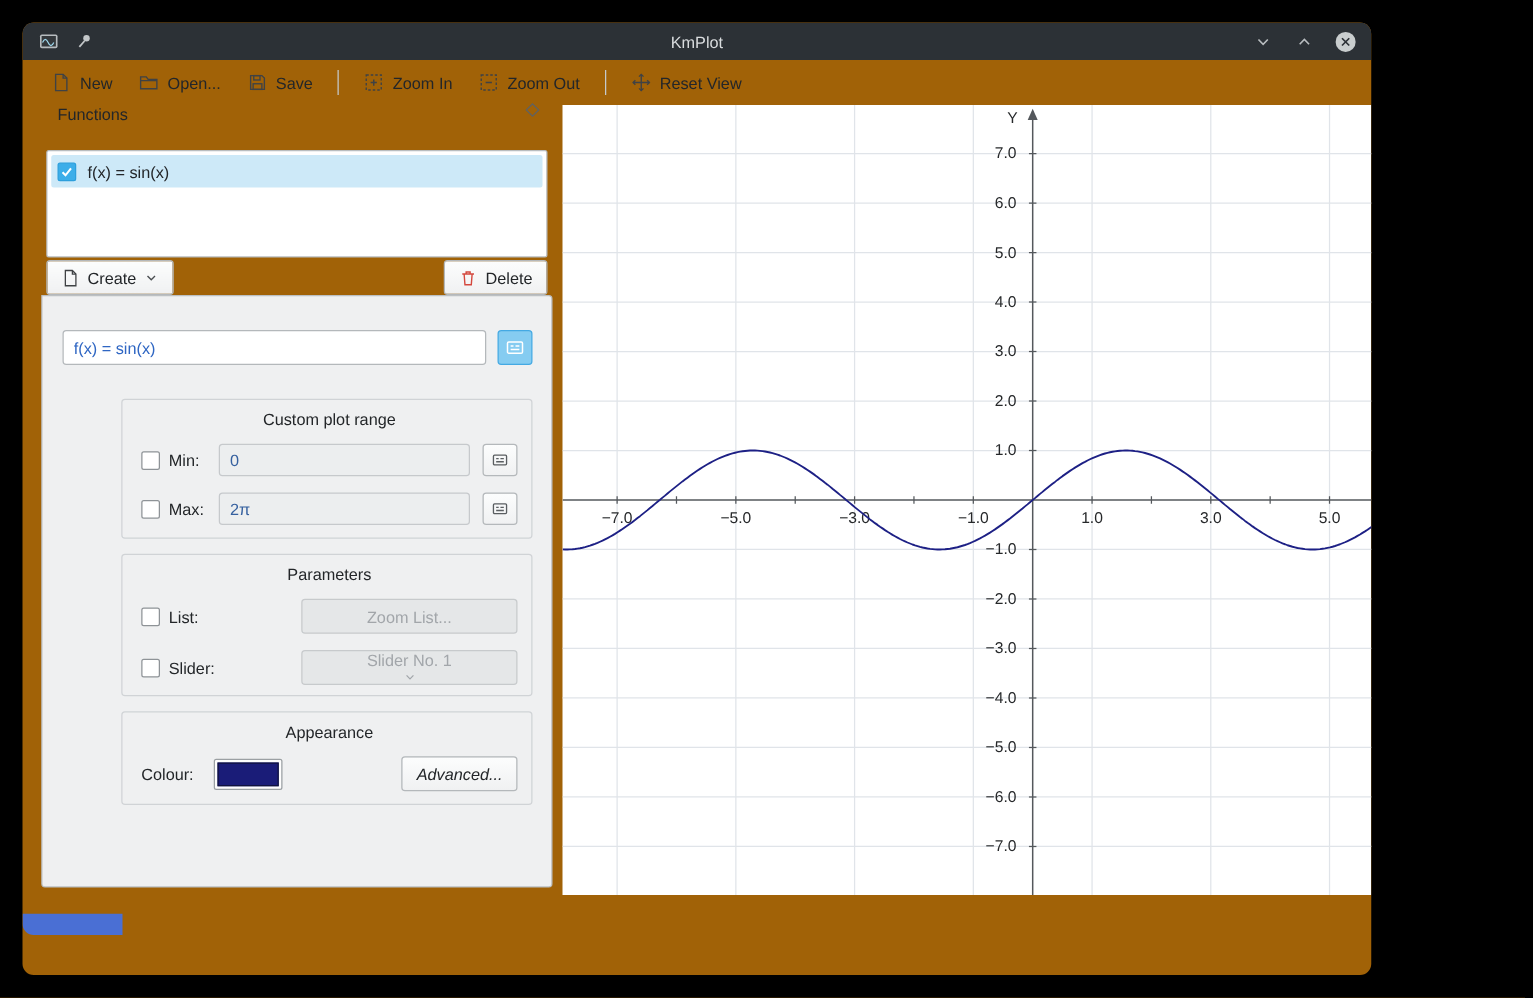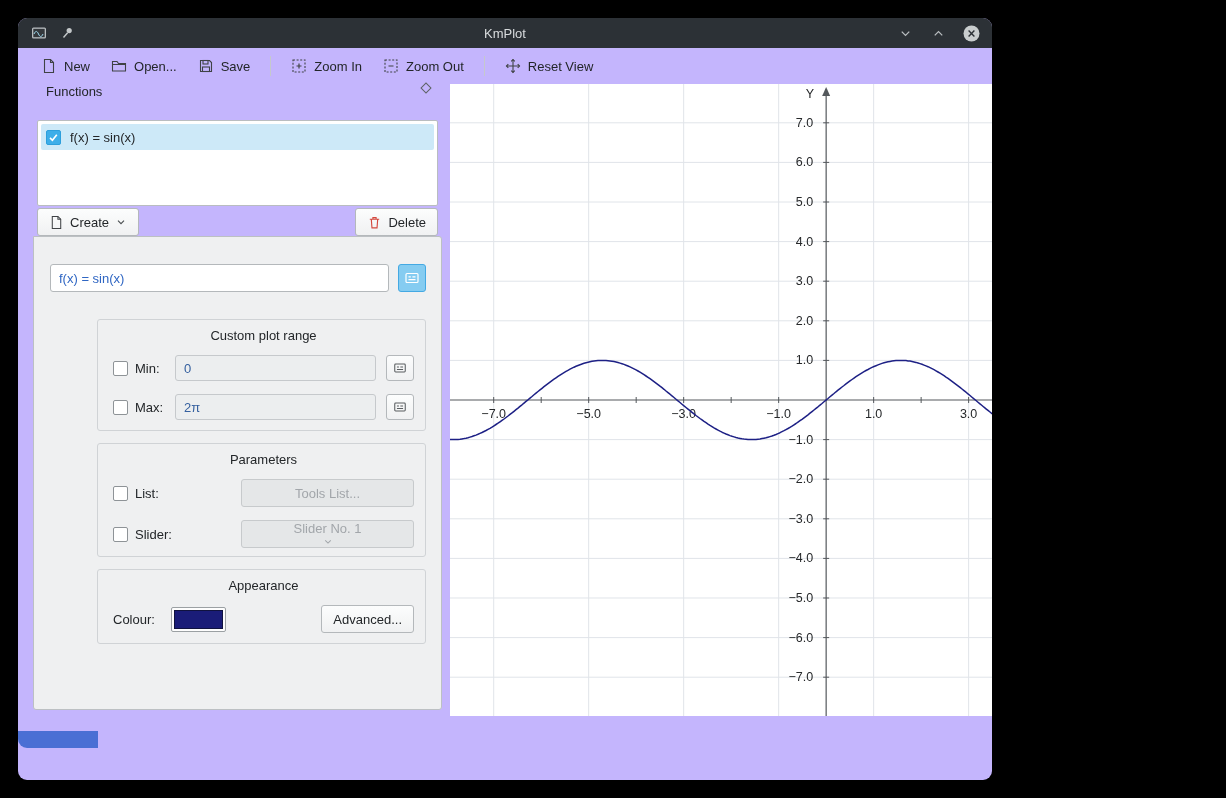--- a/index.html
+++ b/index.html
@@ -1,20 +1,20 @@
 <!DOCTYPE html>
 <html><head>
 <meta charset="utf-8">
 <style>
   * { margin:0; padding:0; box-sizing:border-box; }
   html,body { width:1226px; height:798px; background:#000; overflow:hidden; }
   body { font-family:"Liberation Sans","DejaVu Sans",sans-serif; font-size:13px; color:#232629; }
 
-  .window { position:absolute; left:18px; top:18px; width:974px; height:762px;
-            background:#c4b5fd; border-radius:9px; overflow:hidden; }
+  .window { position:absolute; left:18px; top:18px; width:1079px; height:762px;
+            background:#a16207; border-radius:9px; overflow:hidden; }
 
   
   .titlebar { height:30px; background:#2c3136; display:flex; align-items:center;
               padding:0 12px; position:relative; }
   .tb-left { display:flex; gap:11px; align-items:center; z-index:2; }
   .tb-title { position:absolute; left:0; right:0; text-align:center; color:#d9dcde; }
   .tb-right { margin-left:auto; display:flex; gap:15px; align-items:center; z-index:2; }
   .tb-btn { display:flex; align-items:center; justify-content:center; width:18px; height:18px; }
 
   
@@ -73,21 +73,21 @@
   .mini-btn { width:28px; height:26px; margin-left:10px; background:linear-gradient(#fcfdfd,#f0f1f2);
               border:1px solid #b4b8bb; border-radius:3px; display:flex; align-items:center; justify-content:center; }
   .spacer { flex:1; }
   .ctrl-disabled { width:173px; height:28px; background:#e5e7e8; border:1px solid #c7cacc; border-radius:3px;
                    color:#a2a6aa; display:flex; align-items:center; font:inherit; }
   .ctrl-disabled.center { justify-content:center; }
   .combo { justify-content:space-between; padding:0 8px;flex-direction:column; }
   .swatch { width:55px; height:25px; margin-left:8px; border:1px solid #9ba0a3; border-radius:2px;
             padding:2px; background:#fdfdfd; display:flex; }
   .swatch-inner { flex:1; border:1px solid #10123f; }
-  .adv-btn { margin-left:auto; }
+  .adv-btn { margin-left:auto;font-style:italic; }
 
   .plot { flex:1; background:#fff; position:relative; }
   .plot svg { position:absolute; inset:0; }
 
   .statusbar { height:32px; position:relative; }
   .status-accent { position:absolute; left:0; bottom:0; width:80px; height:17px;
                    border-bottom-left-radius:9px; }
 </style>
 </head>
 <body>
@@ -256,21 +256,21 @@
             </button>
           </div>
         </div>
 
         <div class="groupbox" style="height:114px;">
           <div class="gb-title">Parameters</div>
           <div class="gb-row" style="height:28px;">
             <span class="checkbox"></span>
             <span class="gb-label">List:</span>
             <span class="spacer"></span>
-            <button class="ctrl-disabled center" disabled="">Tools List...</button>
+            <button class="ctrl-disabled center" disabled="">Zoom List...</button>
           </div>
           <div class="gb-row" style="height:28px;">
             <span class="checkbox"></span>
             <span class="gb-label">Slider:</span>
             <span class="spacer"></span>
             <div class="ctrl-disabled combo">
               <span>Slider No. 1</span>
               <svg width="12" height="12" viewBox="0 0 14 14">
                   <path d="M3.5 5.5l3.5 3.5 3.5-3.5" stroke="#a2a6aa" stroke-width="1.3" fill="none"></path>
                 </svg>

